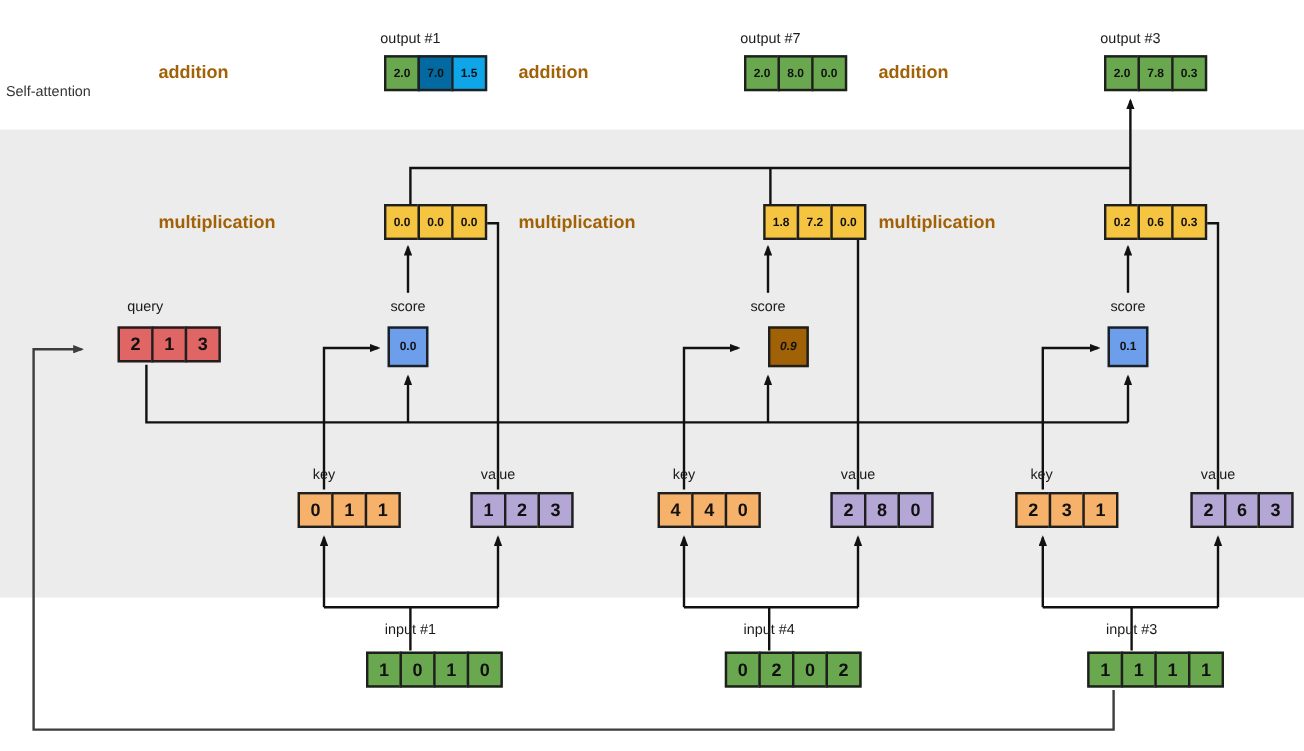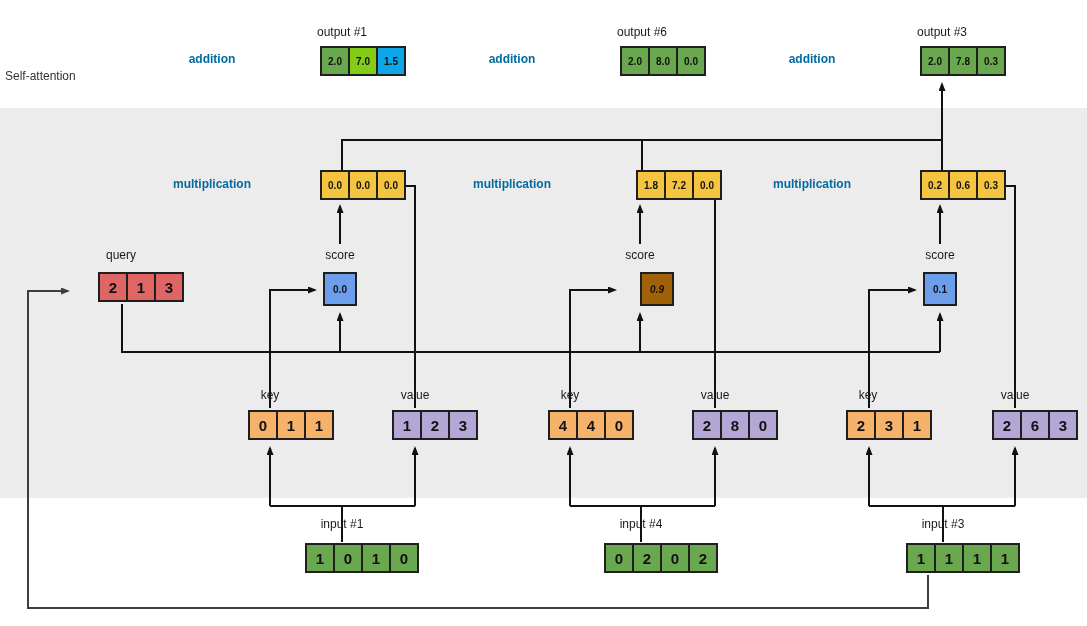--- a/index.html
+++ b/index.html
@@ -1,21 +1,21 @@
 <!DOCTYPE html>
 <html><head>
 <meta charset="utf-8">
 <style>
   html,body{margin:0;padding:0;background:#fff;}
   .canvas{position:relative;width:1087px;height:626px;background:#ffffff;
           font-family:"Liberation Sans",sans-serif;overflow:hidden;}
   .band{position:absolute;left:0;top:108px;width:1087px;height:390px;z-index:0;}
   svg.arrows{position:absolute;left:0;top:0;z-index:1;}
   .lbl{position:absolute;font-size:12px;color:#1a1a1a;text-align:center;z-index:2;}
-  .op{position:absolute;font-weight:bold;font-size:12px;color:#0369a1;text-align:center;z-index:2;}
+  .op{position:absolute;font-weight:bold;font-size:15px;color:#a16207;text-align:left;z-index:2;}
   .vec{position:absolute;display:flex;z-index:2;padding-left:20px;}
   .cell{width:26px;height:26px;border:2px solid #1f1f1f;display:flex;align-items:center;
         justify-content:center;font-weight:bold;font-size:15px;color:#111;box-sizing:content-box;}
   .cell + .cell{margin-left:-2px;}
   .vec.dec .cell{font-size:10px;}
   .score-box{position:absolute;width:30px;height:30px;border:2px solid #1f1f1f;display:flex;
         align-items:center;justify-content:center;font-weight:bold;font-size:10px;color:#111;z-index:2;}
   .section-label{position:absolute;left:5px;top:69px;font-size:12px;color:#333;z-index:2;}
 </style>
 </head>
@@ -66,21 +66,21 @@
 
     <path d="M928,575 V608 H28 V291 H68" stroke="#3d3d3d" stroke-width="2" fill="none" marker-end="url(#ah-g)"></path>
   </svg>
 
   <div class="section-label">Self-attention</div>
 
   <div class="lbl" style="left:282px;top:25px;width:120px;">output #1</div>
   <div class="op" style="left:132px;top:52px;width:160px;">addition</div>
   <div class="vec dec" style="left:300px;top:46px;">
       <div class="cell" style="background: rgb(106, 168, 79);">2.0</div>
-      <div class="cell" style="background: #84cc16;">7.0</div>
+      <div class="cell" style="background: #0369a1;">7.0</div>
       <div class="cell" style="background: #0ea5e9;">1.5</div>
     </div>
 
   <div class="op" style="left:132px;top:177px;width:160px;">multiplication</div>
   <div class="vec dec" style="left:300px;top:170px;">
       <div class="cell" style="background: rgb(245, 197, 66);">0.0</div>
       <div class="cell" style="background: rgb(245, 197, 66);">0.0</div>
       <div class="cell" style="background: rgb(245, 197, 66);">0.0</div>
     </div>
 
@@ -102,21 +102,21 @@
     </div>
 
   <div class="lbl" style="left:282px;top:517px;width:120px;">input #1</div>
   <div class="vec" style="left:285px;top:543px;">
       <div class="cell" style="background: rgb(106, 168, 79);">1</div>
       <div class="cell" style="background: rgb(106, 168, 79);">0</div>
       <div class="cell" style="background: rgb(106, 168, 79);">1</div>
       <div class="cell" style="background: rgb(106, 168, 79);">0</div>
     </div>
 
-  <div class="lbl" style="left:582px;top:25px;width:120px;">output #6</div>
+  <div class="lbl" style="left:582px;top:25px;width:120px;">output #7</div>
   <div class="op" style="left:432px;top:52px;width:160px;">addition</div>
   <div class="vec dec" style="left:600px;top:46px;">
       <div class="cell" style="background: rgb(106, 168, 79);">2.0</div>
       <div class="cell" style="background: rgb(106, 168, 79); text-align: center;">8.0</div>
       <div class="cell" style="background: rgb(106, 168, 79);">0.0</div>
     </div>
 
   <div class="op" style="left:432px;top:177px;width:160px;">multiplication</div>
   <div class="vec dec" style="left:580px;top:170px;margin-left:36px;">
       <div class="cell" style="background: rgb(245, 197, 66);">1.8</div>

